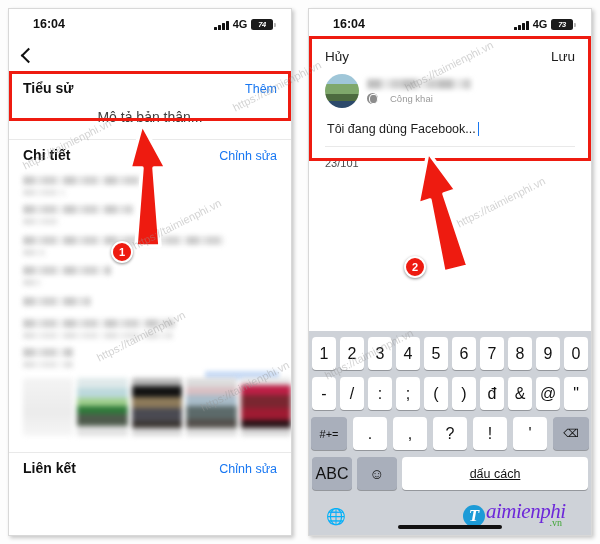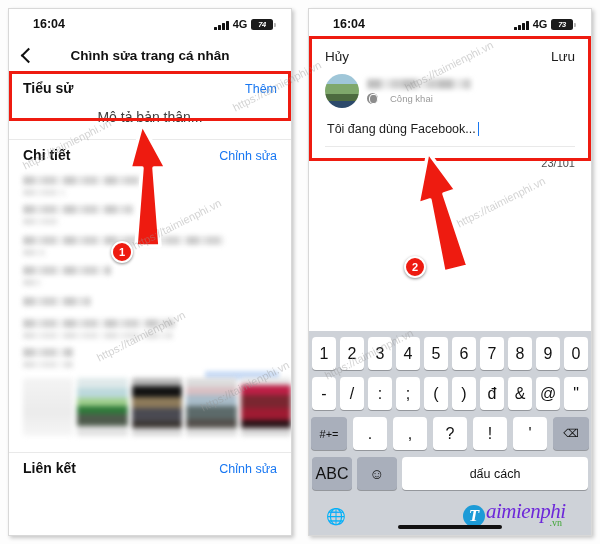--- a/index.html
+++ b/index.html
@@ -125,21 +125,21 @@
   }
   .cmp-text {
     padding: 8px 18px 0 18px; font-size: 12.5px; color: #1c1c1c;
     display: flex; align-items: center;
   }
   .caret {
     display: inline-block; width: 1.5px; height: 14px; background: #1877f2;
     margin-left: 2px;
   }
   .cmp-count {
-    text-align: right; font-size: 11px; color: #4a4a4a;
+    font-size: 11px; color: #4a4a4a;
     padding: 10px 16px 8px 16px;
   }
 
   
   .keyboard {
     position: absolute; left: 0; right: 0; bottom: 0;
     background: #ced2d8; padding: 6px 3px 0 3px;
   }
   .krow { display: flex; justify-content: center; gap: 4px; margin-bottom: 7px; }
   .key {
@@ -149,21 +149,21 @@
     flex: 1 1 0;
   }
   .key.dark { background: #a9afbb; font-size: 11px; }
   .krow.r3 .key { flex: 0 0 34px; }
   .krow.r3 .key.dark { flex: 0 0 36px; }
   .krow.r3 { gap: 6px; }
   .krow.r4 { gap: 5px; }
   .krow.r4 .key { flex: 0 0 auto; font-size: 16px; }
   .k-abc { width: 40px; }
   .k-emoji { width: 40px; font-size: 15px !important; }
-  .k-space { flex: 1 1 auto !important; font-size: 12.5px !important; }
+  .k-space { flex: 1 1 auto !important; font-size: 12.5px !important; text-decoration: underline; }
   .k-enter { width: 62px; }
   .bs-icon { font-size: 13px; }
   .kb-bottom {
     height: 38px; display: flex; align-items: center; position: relative;
     padding: 0 14px;
   }
   .globe-kb { font-size: 16px; color: #3a3a3a; }
   .home-ind {
     position: absolute; left: 50%; transform: translateX(-50%); bottom: 6px;
     width: 104px; height: 4px; border-radius: 2px; background: #111;
@@ -223,21 +223,20 @@
             <i></i>
             <i></i>
           </span>
         <span class="net">4G</span>
         <span class="batt">74</span>
       </span>
     </div>
 
     <div class="navbar">
       <span class="back-chevron"></span>
-      <span class="nav-title">Chình sửa trang cá nhân</span>
     </div>
 
     <div class="srow">
       <span class="stitle">Tiểu sử</span>
       <span class="saction">Thêm</span>
     </div>
     <div class="bio-placeholder">Mô tả bản thân...</div>
     <div class="divider"></div>
 
     <div class="srow">

